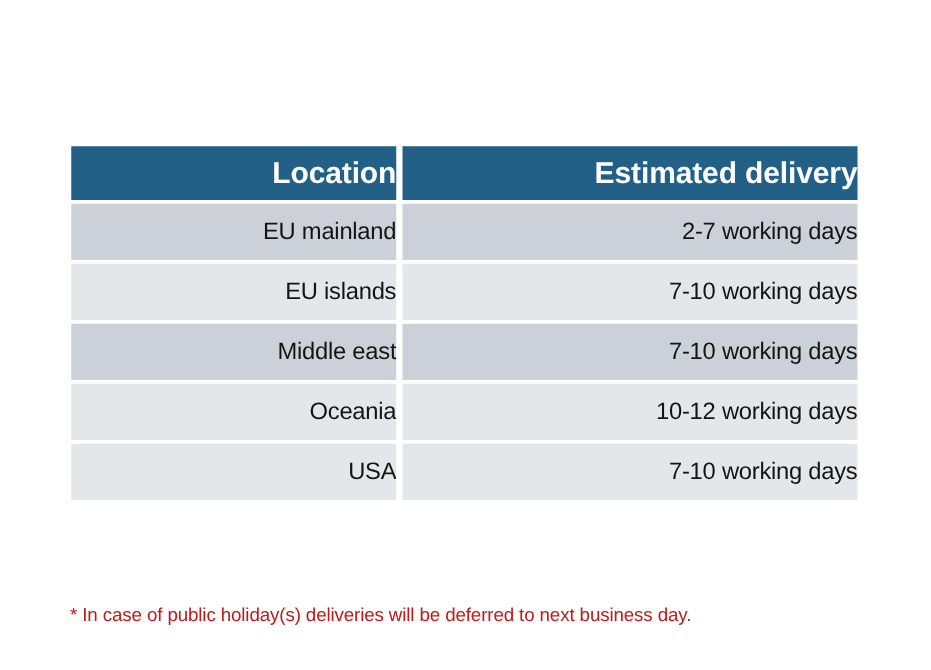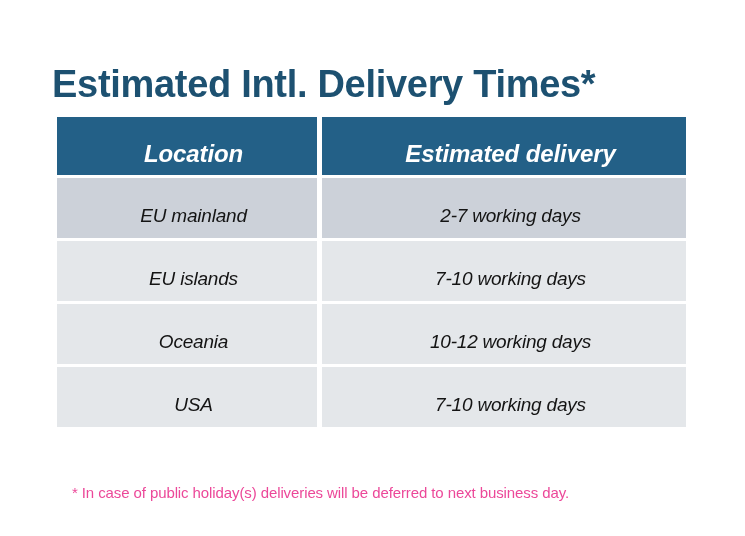--- a/index.html
+++ b/index.html
@@ -48,29 +48,28 @@
     width: 639px;
     border-collapse: separate;
     border-spacing: 5px 3px;
     table-layout: fixed;
   }
   #delivery-table .col-loc   { width: 260px; }
   #delivery-table .col-time  { width: 364px; }
 
   #delivery-table th,
   #delivery-table td {
-    padding: 15px 0 0 13px;
+    padding: 0 0 0 13px;
     margin: 0;
     height: 45px;
     vertical-align: middle;
-    text-align: center;
+    text-align: right;
     font-weight: 400;
     overflow: hidden;
     white-space: nowrap;
-    font-style: italic;
   }
 
   #delivery-table thead th {
     background: #236087;
     color: #ffffff;
     font-size: 24px;
     font-weight: 700;
     height: 43px;
     letter-spacing: -0.1px;
   }
@@ -85,36 +84,35 @@
     background: #ccd1d9;
   }
   #delivery-table tbody tr.row-light td {
     background: #e4e7ea;
     margin-left: 16px;
   }
 
   
   #footnote {
     position: absolute;
-    left: 72px;
+    left: 56px;
     top: 483px;
     width: 640px;
     font-size: 15px;
     line-height: 20px;
-    color: #ec4899;
+    color: #b91c1c;
     letter-spacing: -0.1px;
     white-space: nowrap;
   }
 </style>
 </head>
 <body>
 
 <div id="page">
 
-  <h1 id="page-title">Estimated Intl. Delivery Times*</h1>
 
   <table id="delivery-table">
     <colgroup>
       <col class="col-loc">
       <col class="col-time">
     </colgroup>
     <thead>
       <tr>
         <th>Location</th>
         <th>Estimated delivery</th>
@@ -122,20 +120,24 @@
     </thead>
     <tbody>
       <tr class="row-dark">
         <td>EU mainland</td>
         <td>2-7 working days</td>
       </tr>
       <tr class="row-light">
         <td>EU islands</td>
         <td>7-10 working days</td>
       </tr>
+      <tr class="row-dark">
+        <td>Middle east</td>
+        <td>7-10 working days</td>
+      </tr>
       <tr class="row-light">
         <td>Oceania</td>
         <td>10-12 working days</td>
       </tr>
       <tr class="row-light">
         <td>USA</td>
         <td>7-10 working days</td>
       </tr>
     </tbody>
   </table>

